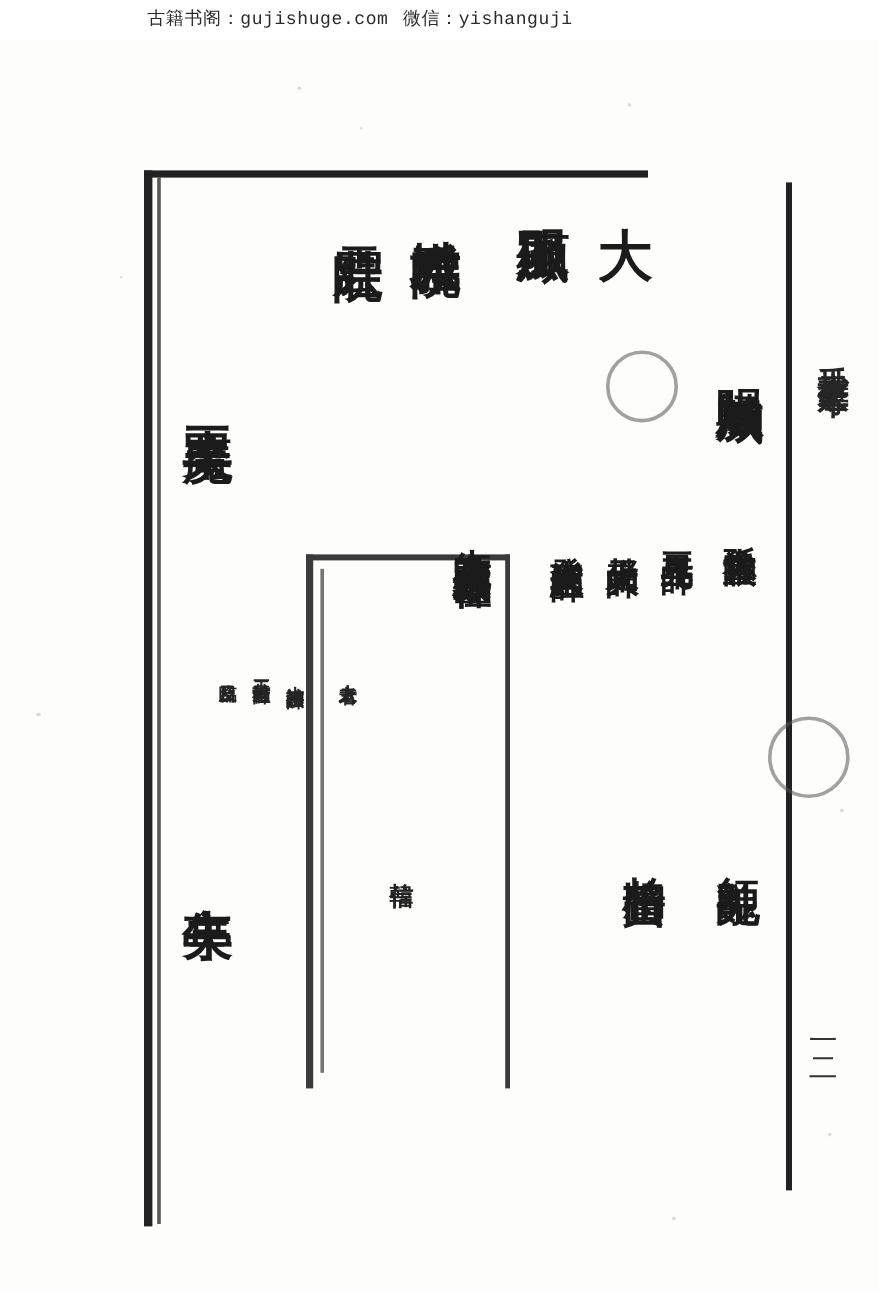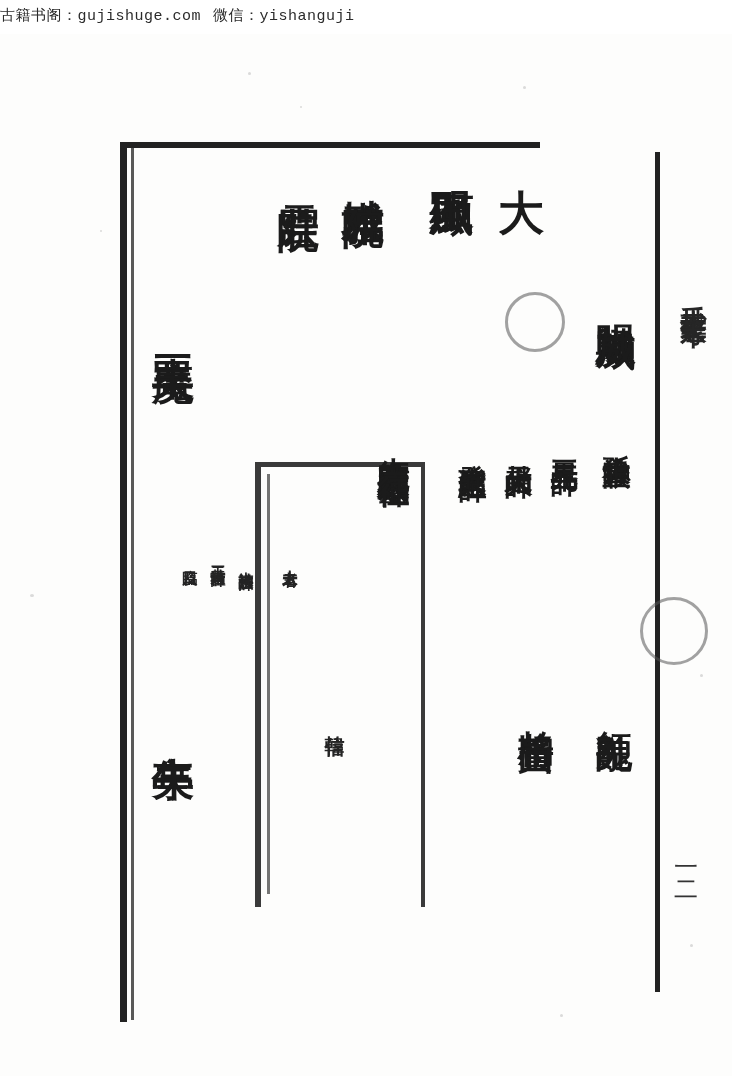--- a/index.html
+++ b/index.html
@@ -15,21 +15,21 @@
     font-family: "Liberation Serif", serif;
     color: #1a1a1a;
   }
 
   
   .watermark {
     position: absolute;
     top: 6px;
     left: 0;
     width: 600px;
-    text-align: left;
+    text-align: center;
     font-family: "Liberation Mono", monospace;
     font-size: 15px;
     letter-spacing: 0.5px;
     color: #2b2b2b;
     white-space: nowrap;
   }
   .watermark .wm-seg { display: inline; }
   .watermark .wm-gap { display: inline-block; width: 12px; }
 
   

